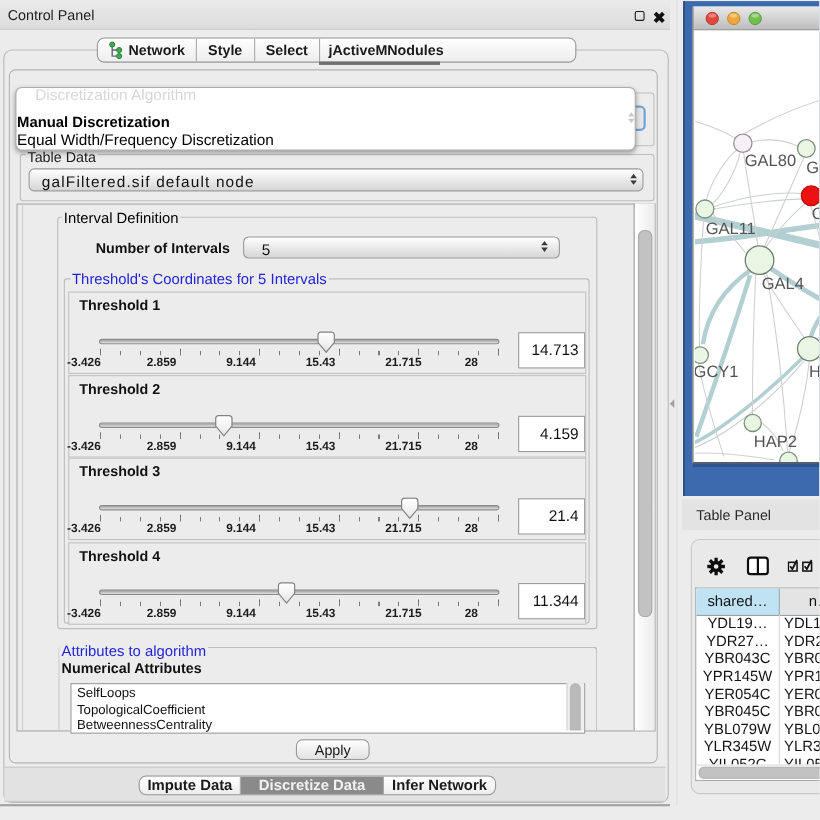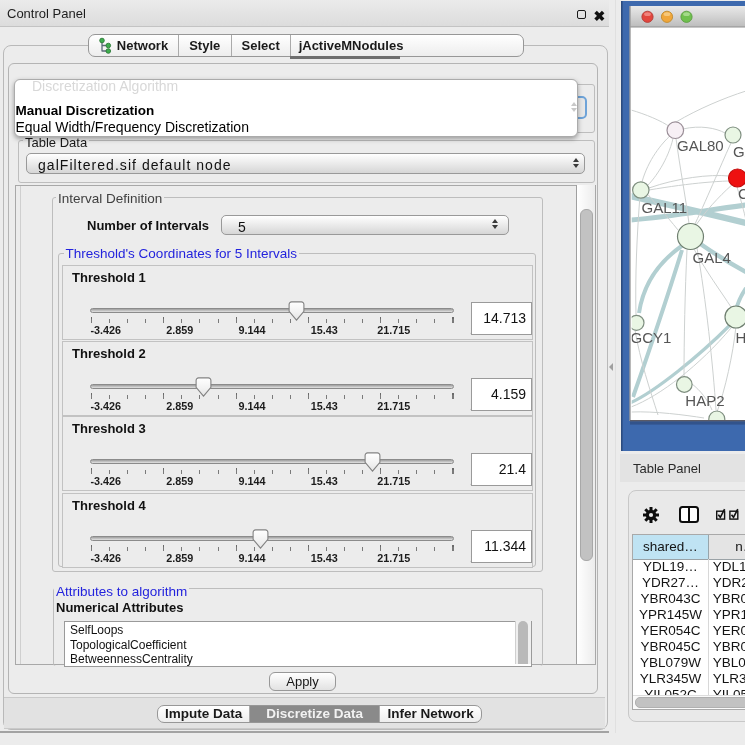--- a/index.html
+++ b/index.html
@@ -32,21 +32,21 @@
 .carrows .dn{width:0;height:0;border-left:3.2px solid transparent;border-right:3.2px solid transparent;border-top:4.3px solid #3a3a3a;}
 
 .thp{position:absolute;left:62px;width:469px;height:73px;border:1px solid #c2c2c2;background:#ececec;}
 .thp .lbl{position:absolute;left:9px;top:4px;font-size:13px;font-weight:bold;color:#111;}
 .thp .track{position:absolute;left:27px;top:41.5px;width:362px;height:3px;
   background:linear-gradient(#9d9d9d,#e3e3e3);border:1px solid #8b8b8b;border-radius:3px;}
 .thp .minor{position:absolute;left:27.5px;top:53px;width:363px;height:4px;
   background:repeating-linear-gradient(to right,#7a7a7a 0 1px,transparent 1px 18.075px);}
 .thp .major{position:absolute;left:27.5px;top:51px;width:363px;height:6px;
   background:repeating-linear-gradient(to right,#6a6a6a 0 1px,transparent 1px 72.3px);}
-.thp .tl{position:absolute;top:58px;width:60px;text-align:right;font-size:10.8px;font-weight:bold;color:#1c1c1c;}
+.thp .tl{position:absolute;top:58px;width:60px;text-align:left;font-size:10.8px;font-weight:bold;color:#1c1c1c;}
 .thp .vbox{position:absolute;left:408px;top:36px;width:54px;height:31px;background:#fff;
   border:1px solid #9a9a9a;font-size:14px;color:#111;text-align:right;line-height:31px;padding-right:5px;}
 .thumb{position:absolute;top:35px;width:17px;height:20px;}
 
 #attrlist{position:absolute;left:63.5px;top:620.5px;width:466px;height:43px;background:#fff;border:1px solid #9a9a9a;
   font-size:13px;color:#111;overflow:hidden;padding-top:1.5px;}
 #attrlist div{padding-left:5.5px;height:14.5px;line-height:14.5px;font-size:12px;}
 
 #applybtn{position:absolute;left:269px;top:671.5px;width:65px;height:17.5px;
   background:linear-gradient(#ffffff,#e2e2e2);border:1px solid #989898;border-radius:6px;
@@ -114,21 +114,21 @@
       </div>
   </div>
 
   <div class="abs" style="left:15px;top:185px;width:581px;height:480px;border:1px solid #a8a8a8;box-sizing:border-box;"></div>
   <div class="abs" style="left:19.5px;top:186px;width:1px;height:478px;background:#cfcfcf;"></div>
   <div class="vtrack" style="left:577px;top:185px;width:18px;height:479px;"></div>
   <div class="vthumb" style="left:580px;top:209px;width:11px;height:350px;"></div>
   <div class="abs" style="left:576px;top:185px;width:1px;height:479px;background:#9f9f9f;"></div>
 
   <div class="grp" style="left:52px;top:197px;width:488.5px;height:373px;"></div>
-  <div class="grplabel" style="left:56px;top:190.5px;color:#404040;">Interval Definition</div>
+  <div class="grplabel" style="left:56px;top:190.5px;color:#000000;">Interval Definition</div>
 
   <div class="abs" style="left:87px;top:218px;font-size:13px;font-weight:bold;color:#111;">Number of Intervals</div>
   <div class="combo" style="left:221px;top:215px;width:286px;height:18px;">
     <span class="ct" style="left:16px;">5</span>
     <div class="carrows" style="left:269.5px;top:3.2px;">
         <div class="up"></div>
         <div class="dn"></div>
       </div>
   </div>
 
@@ -238,21 +238,21 @@
     <div>SelfLoops</div>
     <div>TopologicalCoefficient</div>
     <div>BetweennessCentrality</div>
   </div>
   <div class="abs" style="left:515px;top:621px;width:15px;height:43px;background:#efefef;border-left:1px solid #cfcfcf;"></div>
   <div class="abs" style="left:518px;top:621px;width:10px;height:43px;background:#b9b9b9;border-radius:5px 5px 0 0;"></div>
 
   <div id="applybtn">Apply</div>
 
   <div class="abs" style="left:4px;top:697px;width:601px;height:30px;background:#e2e2e2;border-top:1px solid #c9c9c9;border-bottom:1px solid #c9c9c9;"></div>
-  <div class="seg" style="left:157px;top:704.5px;width:323px;height:16.5px;font-size:13.5px;">
+  <div class="seg" style="left:126px;top:704.5px;width:323px;height:16.5px;font-size:13.5px;">
     <div class="s" style="width:97.3px;">Impute Data</div>
     <div class="s sel" style="width:137px;">Discretize Data</div>
     <div class="s" style="width:106.5px;">Infer Network</div>
   </div>
   <div class="abs" style="left:0;top:731px;width:609px;height:2px;background:#a3a3a3;"></div>
   <div class="abs" style="left:614.5px;top:0;width:1px;height:733px;background:#e0e0e0;"></div>
 </div>
 
 <div class="abs" style="left:609px;top:363px;width:0;height:0;border-top:4px solid transparent;border-bottom:4px solid transparent;border-right:4.5px solid #a0a0a0;"></div>
 

